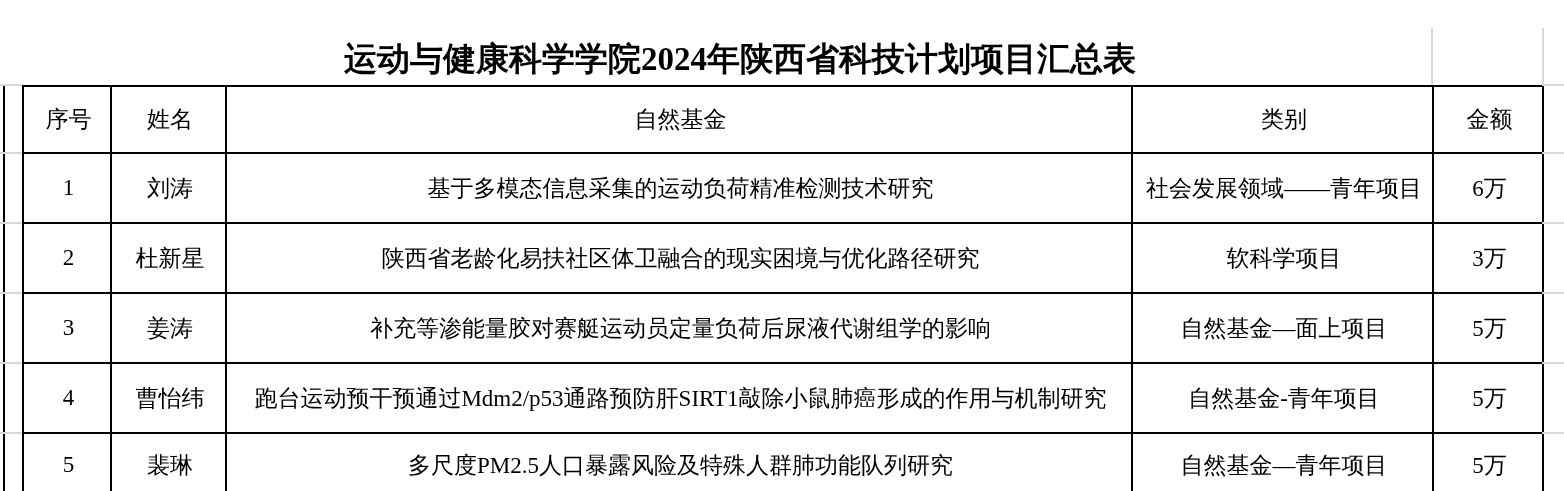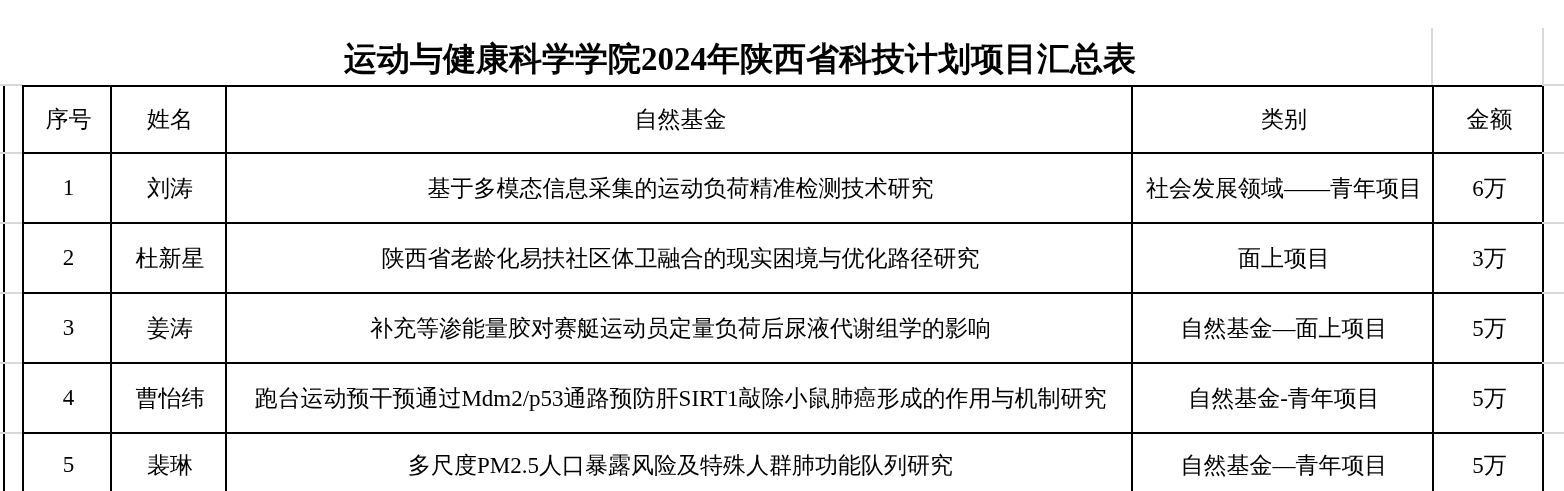--- a/index.html
+++ b/index.html
@@ -78,21 +78,21 @@
         <td>1</td>
         <td>刘涛</td>
         <td>基于多模态信息采集的运动负荷精准检测技术研究</td>
         <td>社会发展领域——青年项目</td>
         <td>6万</td>
       </tr>
       <tr class="r">
         <td>2</td>
         <td>杜新星</td>
         <td>陕西省老龄化易扶社区体卫融合的现实困境与优化路径研究</td>
-        <td>面上项目</td>
+        <td>软科学项目</td>
         <td>3万</td>
       </tr>
       <tr class="r">
         <td>3</td>
         <td>姜涛</td>
         <td>补充等渗能量胶对赛艇运动员定量负荷后尿液代谢组学的影响</td>
         <td>自然基金—面上项目</td>
         <td>5万</td>
       </tr>
       <tr class="r">

